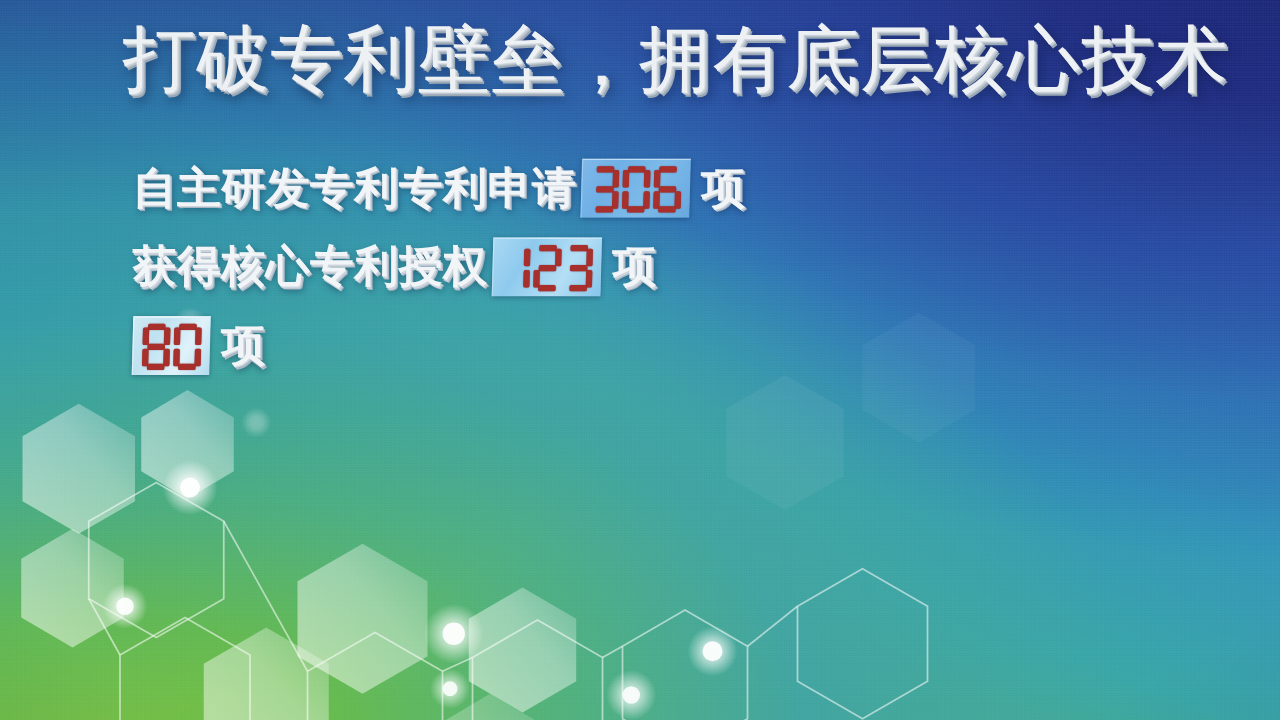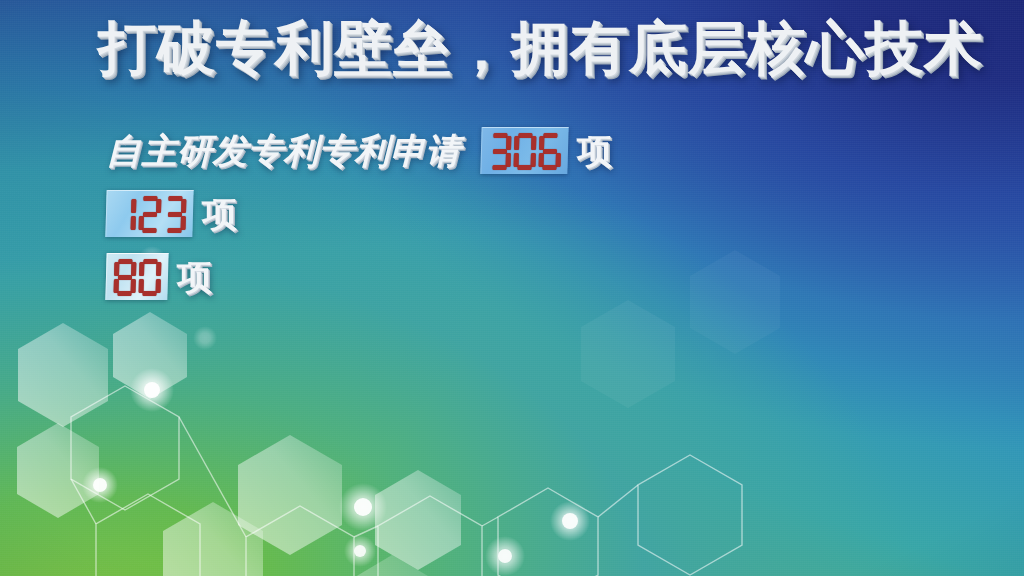--- a/index.html
+++ b/index.html
@@ -52,21 +52,21 @@
     height: 576px;
   }
 
   
   .headline {
     position: absolute;
     left: 98px;
     top: 19px;
     font-size: 58px;
     line-height: 1;
-    font-weight: 700;
+    font-weight: 400;
     letter-spacing: 1px;
     color: #eef1f4;
     white-space: nowrap;
     text-shadow:
       1px 1px 0 #cfd6dd,
       2px 2px 0 #b9c3cd,
       3px 3px 0 #9aa7b5,
       4px 5px 9px rgba(8,16,50,.55);
   }
 
@@ -87,21 +87,21 @@
     font-weight: 700;
     line-height: 1;
     letter-spacing: 0.5px;
     color: #f2f5f8;
     text-shadow:
       1px 1px 0 #ccd5de,
       2px 2px 0 #aab6c3,
       2px 3px 6px rgba(10,25,60,.5);
   }
   .stat-text.suffix { margin-left: 9px; }
-  .stat-text.prefix { margin-right: 20px; font-style: italic; }
+  .stat-text.prefix { margin-right: 4px; }
 
   
   .led-panel {
     position: relative;
     display: flex;
     align-items: center;
     justify-content: center;
     height: 46px;
     padding: 0 7px;
     transform: skewX(-1.6deg);
@@ -259,20 +259,21 @@
               <i class="seg seg-v seg-e" style="background: rgb(168, 48, 44);"></i>
               <i class="seg seg-v seg-c" style="background: rgb(168, 48, 44);"></i>
             <i class="seg seg-h seg-d" style="background: rgb(168, 48, 44);"></i>
           </span>
         </span>
       </span>
       <span class="stat-text suffix">项</span>
     </div>
 
     <div class="stat-line">
+      <span class="stat-text prefix">获得核心专利授权</span>
       <span class="led-panel tone-b">
         <span class="led-digits">
           <span class="seg-digit">
             <i class="seg seg-h seg-a off" style="background: rgb(168, 48, 44);"></i>
               <i class="seg seg-v seg-f off" style="background: rgb(168, 48, 44);"></i>
               <i class="seg seg-v seg-b" style="background: rgb(168, 48, 44);"></i>
             <i class="seg seg-h seg-g off" style="background: rgb(168, 48, 44);"></i>
               <i class="seg seg-v seg-e off" style="background: rgb(168, 48, 44);"></i>
               <i class="seg seg-v seg-c" style="background: rgb(168, 48, 44);"></i>
             <i class="seg seg-h seg-d off" style="background: rgb(168, 48, 44);"></i>

